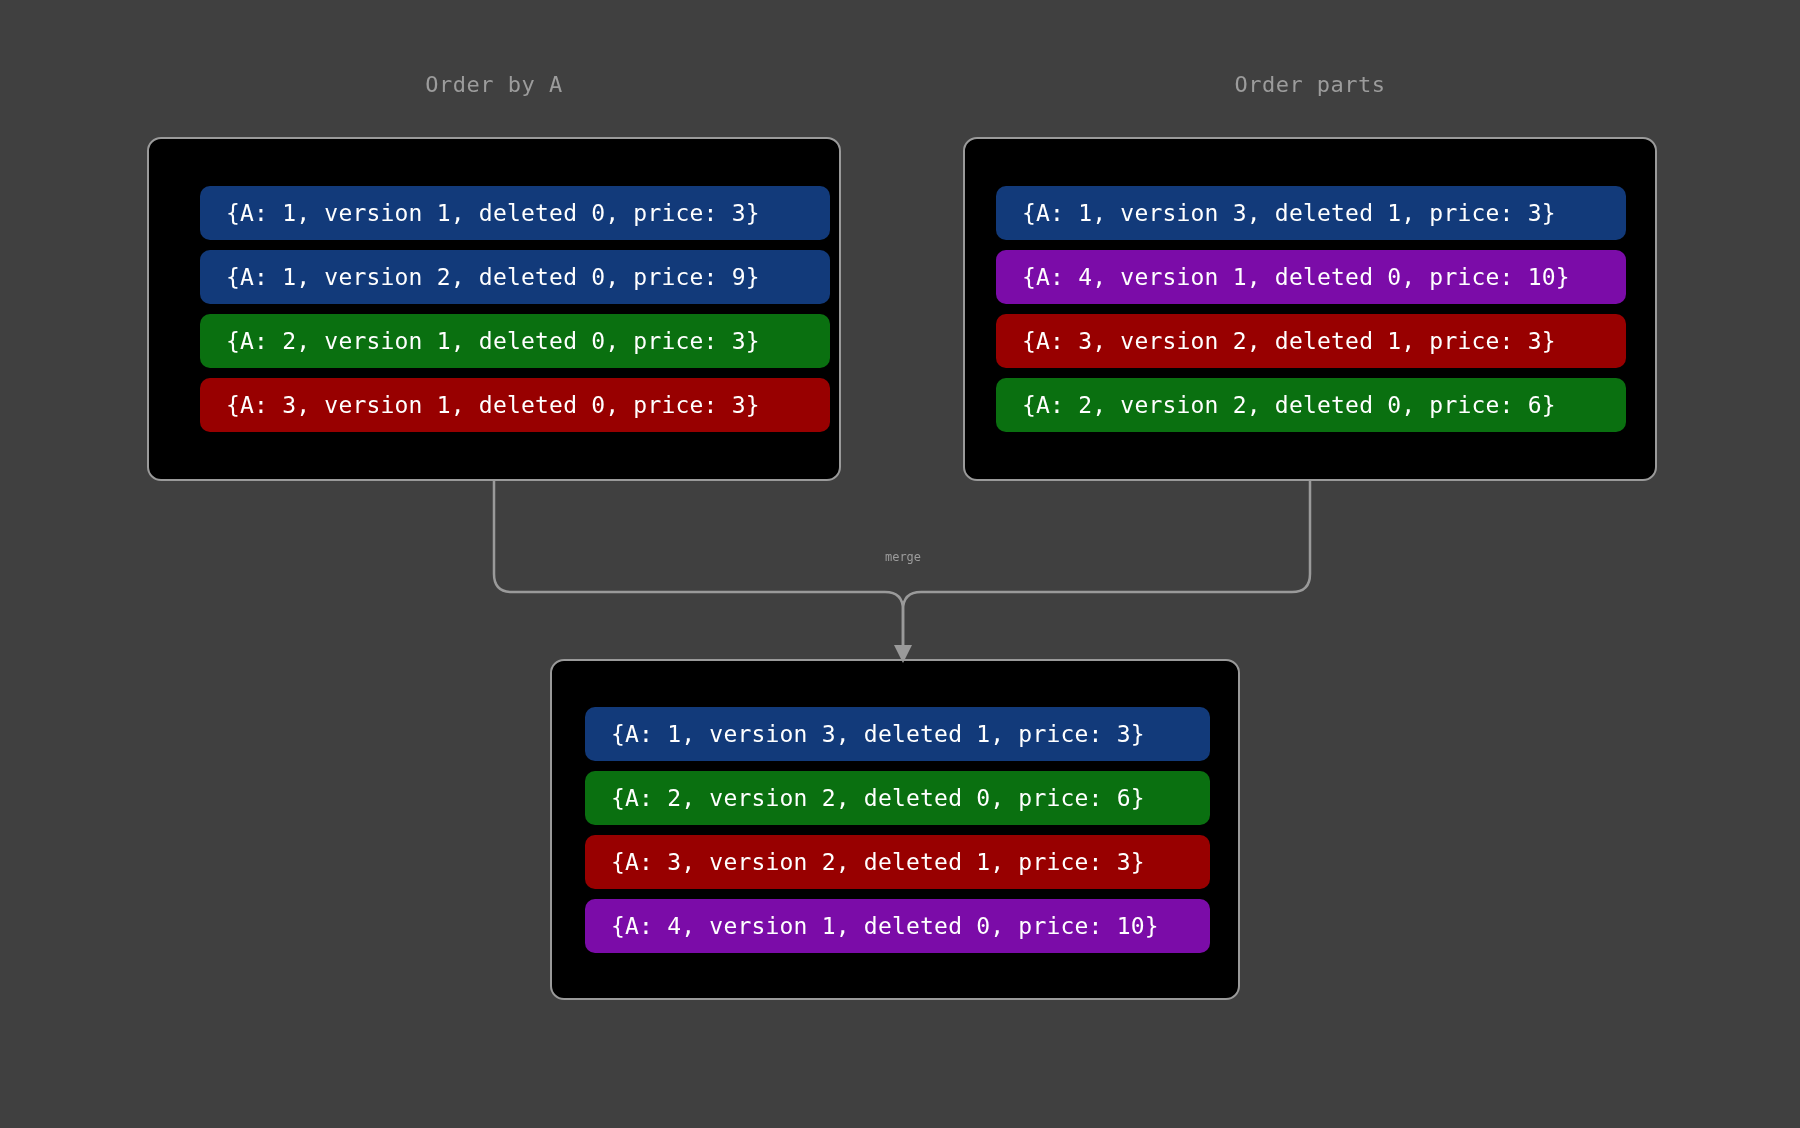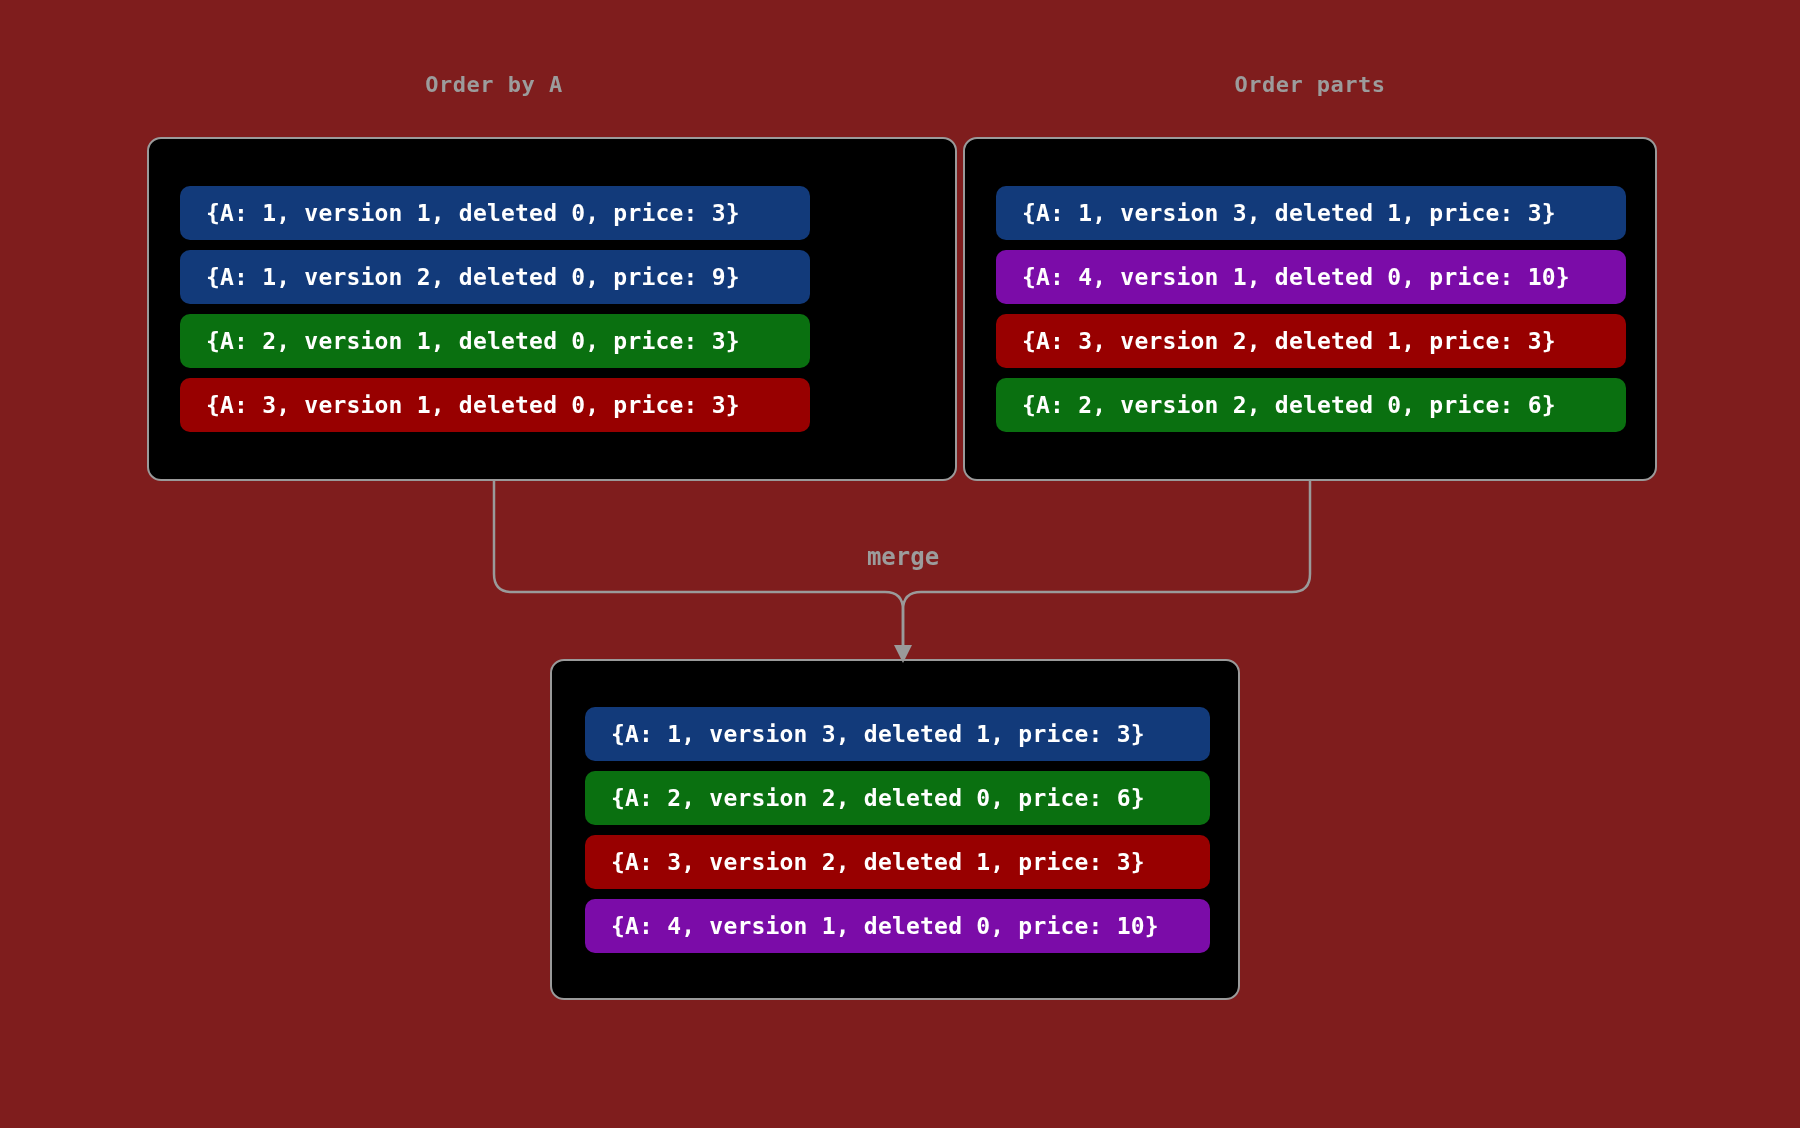--- a/index.html
+++ b/index.html
@@ -12,22 +12,21 @@
     width: 1800px;
     height: 1128px;
     overflow: hidden;
     font-family: "DejaVu Sans Mono", "Liberation Mono", monospace;
     -webkit-font-smoothing: antialiased;
   }
   #stage {
     position: relative;
     width: 1800px;
     height: 1128px;
-    background: #7f1d1d;
-    font-weight: bold;
+    background: #404040;
   }
 
   
   .panel-title {
     position: absolute;
     color: #9c9c9c;
     font-family: "DejaVu Sans Mono", "Liberation Mono", monospace;
     font-size: 22px;
     letter-spacing: 0.5px;
     white-space: nowrap;
@@ -73,35 +72,35 @@
     left: 0;
     top: 0;
     width: 1800px;
     height: 1128px;
     pointer-events: none;
   }
   .merge-label {
     position: absolute;
     color: #9c9c9c;
     font-family: "DejaVu Sans Mono", "Liberation Mono", monospace;
-    font-size: 24px;
+    font-size: 12px;
     white-space: nowrap;
     transform: translate(-50%, -50%);
   }
 </style>
 </head>
 <body>
 
 <div id="stage">
 
   <div class="panel-title" style="left:494px; top:72px;">Order by A</div>
 
   <div class="panel-title" style="left:1310px; top:72px;">Order parts</div>
 
-  <div class="panel" style="left:147px; top:137px; width:810px; height:344px;">
+  <div class="panel" style="left:147px; top:137px; width:694px; height:344px;padding-left:20px;">
     <div class="panel-inner" style="margin-left:31px; width:630px;">
         <div class="row" style="background: rgb(18, 58, 122);">{A: 1, version 1, deleted 0, price: 3}</div>
         <div class="row" style="background: rgb(18, 58, 122);">{A: 1, version 2, deleted 0, price: 9}</div>
         <div class="row" style="background: rgb(10, 112, 16);">{A: 2, version 1, deleted 0, price: 3}</div>
         <div class="row" style="background: rgb(152, 0, 0);">{A: 3, version 1, deleted 0, price: 3}</div>
       </div>
   </div>
 
   <div class="panel" style="left:963px; top:137px; width:694px; height:344px;">
     <div class="panel-inner" style="margin-left:31px; width:630px;">

